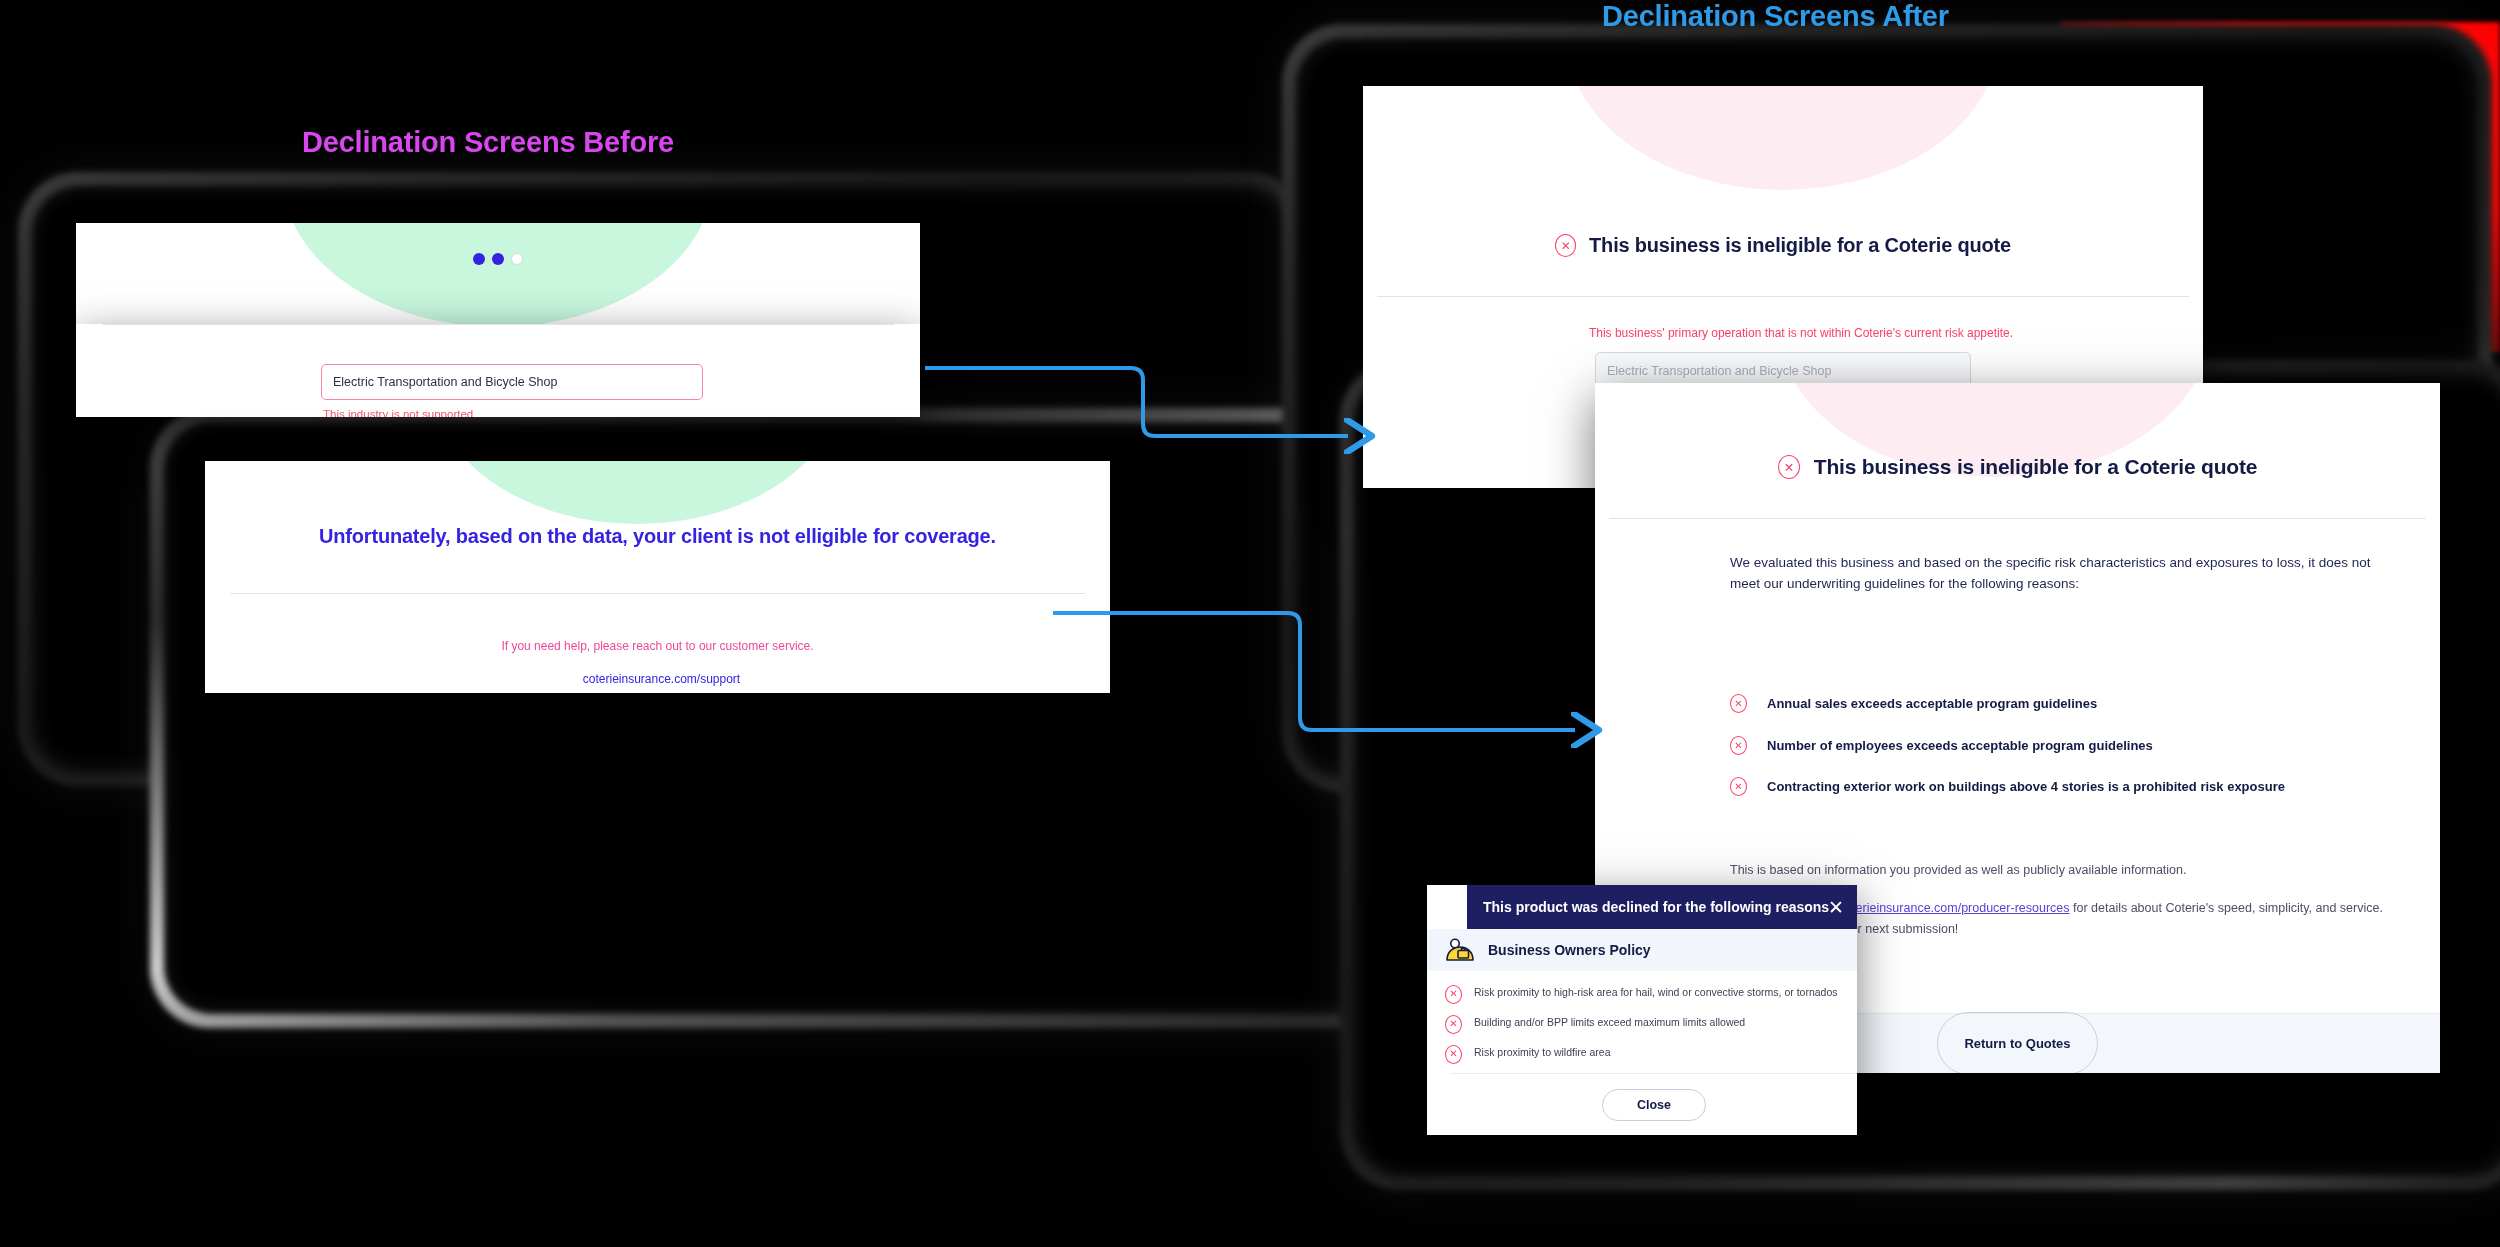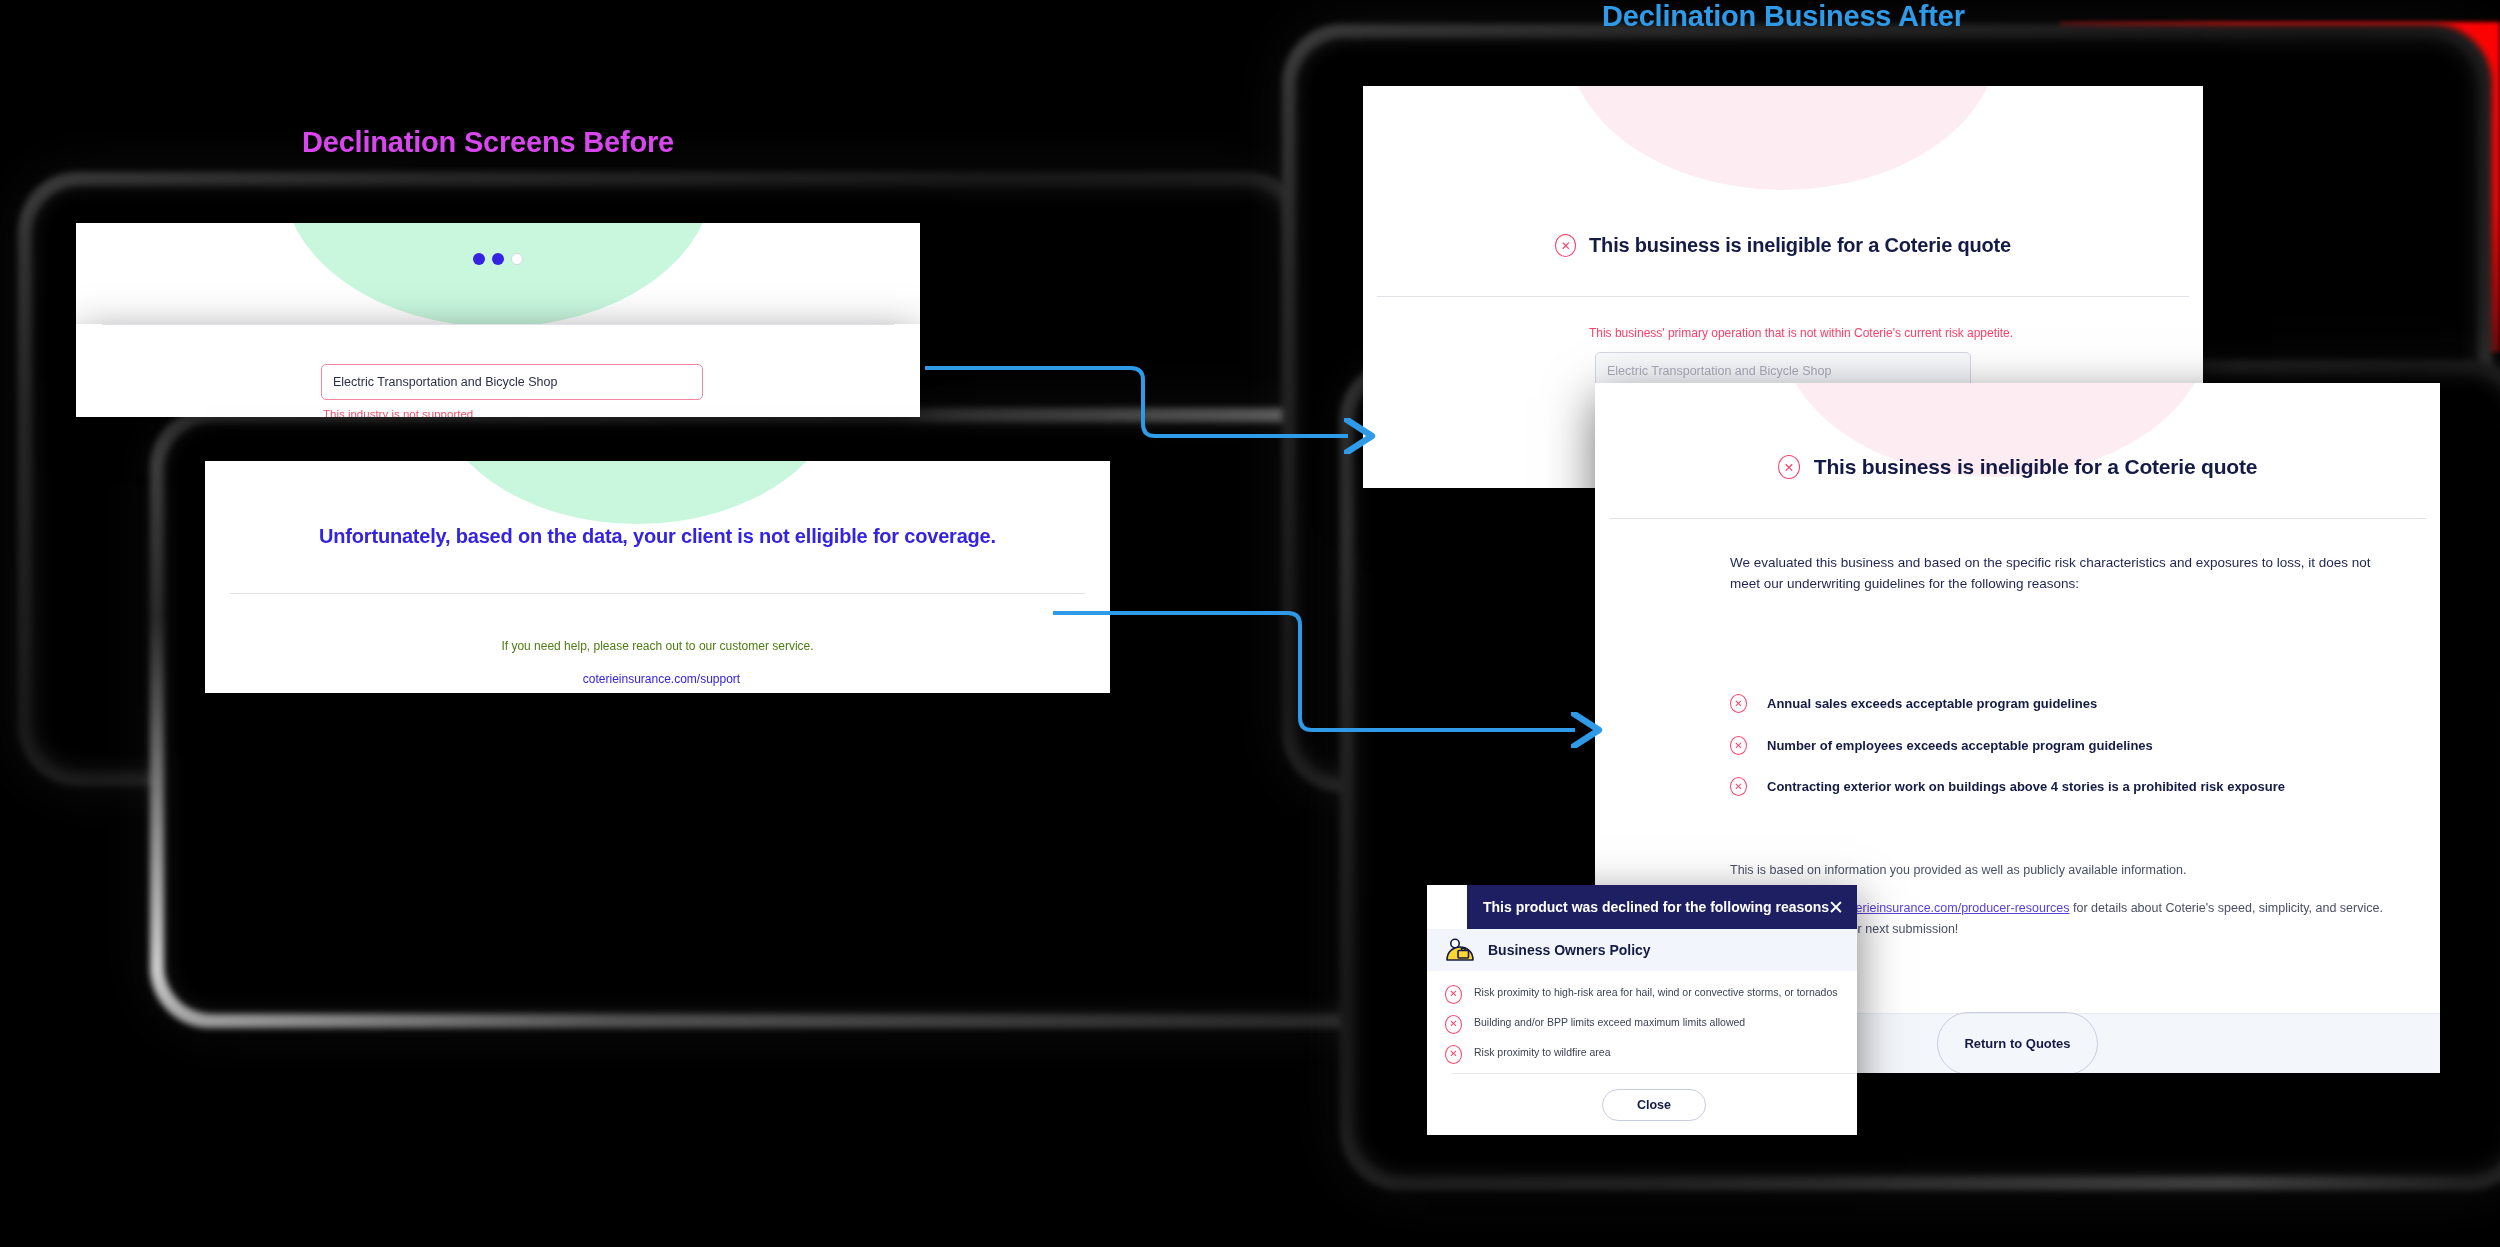--- a/index.html
+++ b/index.html
@@ -80,21 +80,21 @@
   .p1b-err { position:absolute; left: 247px; top: 84px; font-size: 11.5px; color:#f2556f; }
 
   
   .p2 { left: 205px; top: 461px; width: 905px; height: 232px; }
   .p2 .deco-mint { width: 412px; height: 290px; left: 226px; top: -227px; }
   .p2-head {
     position:absolute; top: 64px; left: 0; right:0; text-align:center;
     font-size: 20px; font-weight:700; color:#3423e0; letter-spacing:-0.2px;
   }
   .p2 .divider { top: 132px; left: 25px; right: 25px; }
-  .p2-sub { position:absolute; top:178px; left:0; right:0; text-align:center; font-size:12px; color:#4d7c0f; }
+  .p2-sub { position:absolute; top:178px; left:0; right:0; text-align:center; font-size:12px; color:#ec4899; }
   .p2-link{ position:absolute; top:211px; left:0; right:0; text-align:center; font-size:12px; color:#3423e0;margin-left:8px; }
 
   
   .p3 { left: 1363px; top: 86px; width: 840px; height: 402px; }
   .p3 .deco-pink { width: 430px; height: 300px; left: 205px; top: -196px; }
   .p3-head {
     position:absolute; top: 148px; left:0; right:0;
     display:flex; align-items:center; justify-content:center; gap:13px;
     font-size: 20px; font-weight: 700; color:#141b45; letter-spacing:-0.2px;
   }
@@ -194,21 +194,21 @@
 <div class="stage">
 
   <div class="red-glow"></div>
 
   <div class="bezel bezel-a"></div>
   <div class="bezel bezel-b"></div>
   <div class="bezel bezel-c"></div>
   <div class="bezel bezel-d"></div>
 
   <div class="section-title title-before">Declination Screens Before</div>
-  <div class="section-title title-after">Declination Business After</div>
+  <div class="section-title title-after">Declination Screens After</div>
 
   <div class="panel p1">
     <div class="deco-circle deco-mint"></div>
     <div class="p1-dots">
       <span class="dot on"></span>
       <span class="dot on"></span>
       <span class="dot off"></span>
     </div>
   </div>
 

